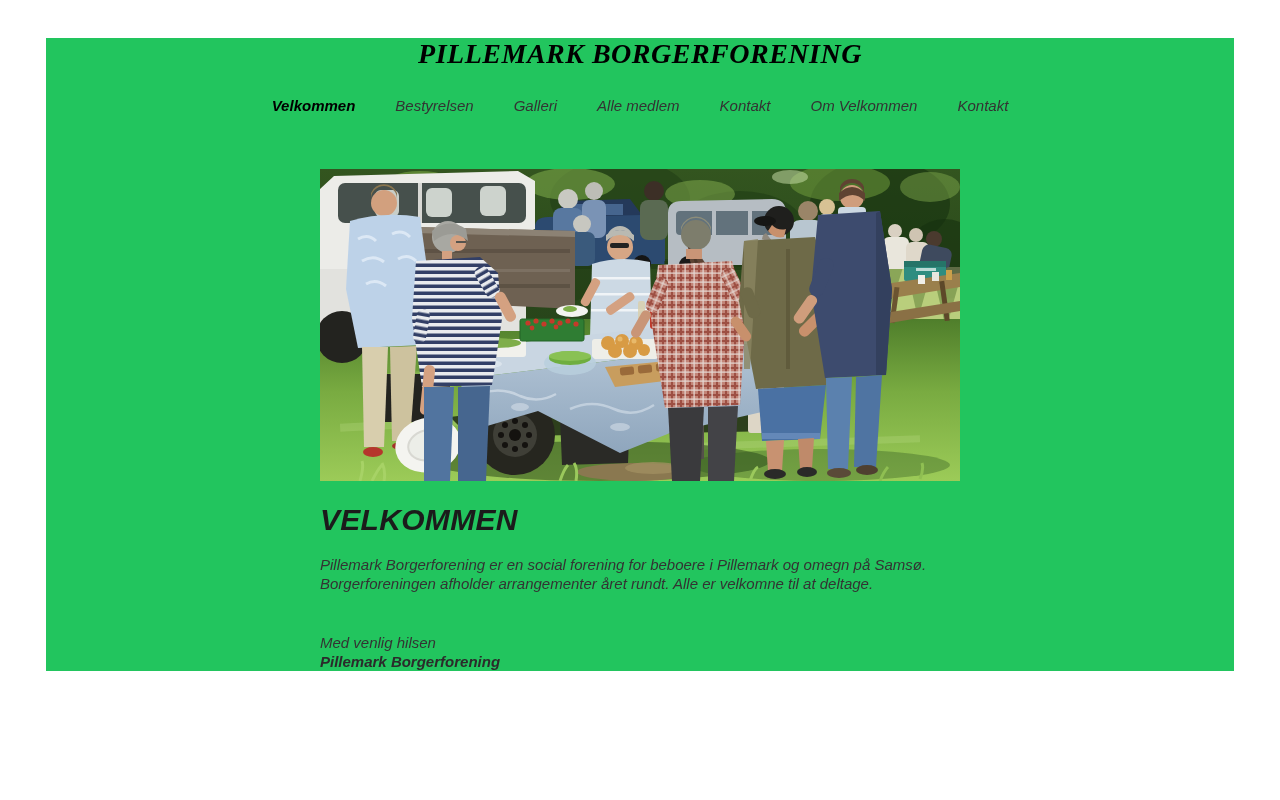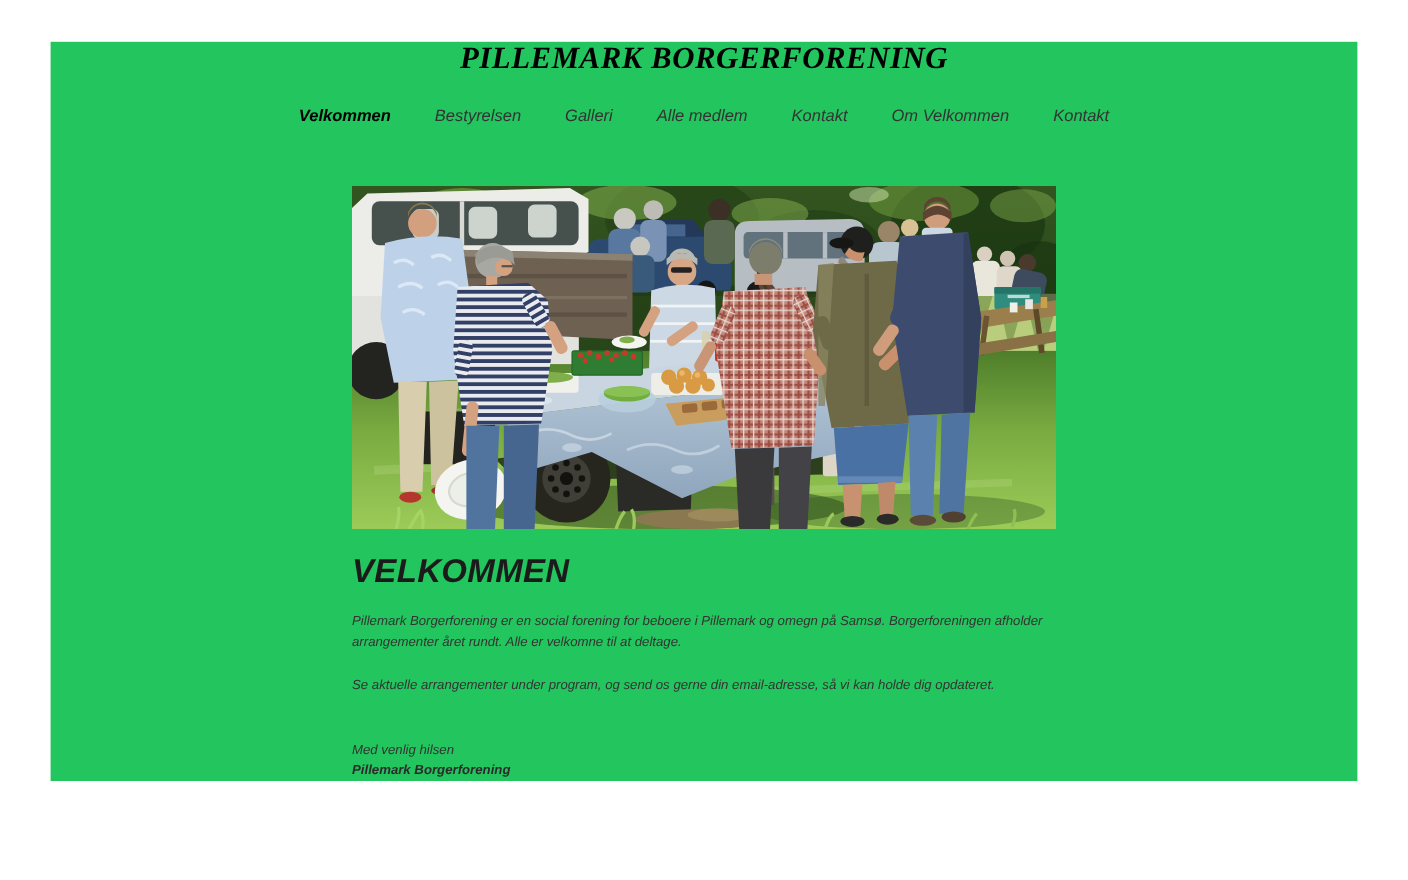--- a/index.html
+++ b/index.html
@@ -18,21 +18,21 @@
   .nav-item.active{font-weight:700;color:#000000;}
 
   .content{width:640px;margin:0 auto;}
   .hero{margin:55px 0 0 0;width:640px;height:312px;overflow:hidden;}
   .hero svg{display:block;}
 
   .page-heading{
     font-size:30px;font-weight:700;color:#1b1b1b;
     letter-spacing:.3px;margin:22px 0 18px 0;
   }
-  .content p{font-size:12px;line-height:19px;margin:0 0 20px 0;color:#333333;}
+  .content p{font-size:15px;line-height:19px;margin:0 0 20px 0;color:#333333;}
   .content p.signoff{margin-bottom:0;margin-top:40px;}
   .signature{font-weight:700;color:#2b2b2b;}
 </style>
 </head>
 <body>
 
 <div class="page">
 
   <h1 class="site-title">PILLEMARK BORGERFORENING</h1>
 
@@ -381,21 +381,20 @@
           <path d="M240 312 q4 -12 8 -16 M256 312 q2 -12 -2 -18 M430 312 q4 -12 8 -14" stroke="#9bc95c" stroke-width="3" fill="none"></path>
           <path d="M560 312 q4 -10 8 -14 M600 310 q4 -10 2 -16" stroke="#8fbf52" stroke-width="3" fill="none"></path>
         </g>
       </svg>
     </figure>
 
     <h2 class="page-heading">VELKOMMEN</h2>
 
     <p>Pillemark Borgerforening er en social forening for beboere i Pillemark og omegn på Samsø. Borgerforeningen afholder arrangementer året rundt. Alle er velkomne til at deltage.</p>
 
-    <p>Se aktuelle arrangementer under program, og send os gerne din email-adresse, så vi kan holde dig opdateret.</p>
 
     <p class="signoff">
       <span>Med venlig hilsen</span><br>
       <strong class="signature">Pillemark Borgerforening</strong>
     </p>
 
   </div>
 </div>
 
 </body></html>

